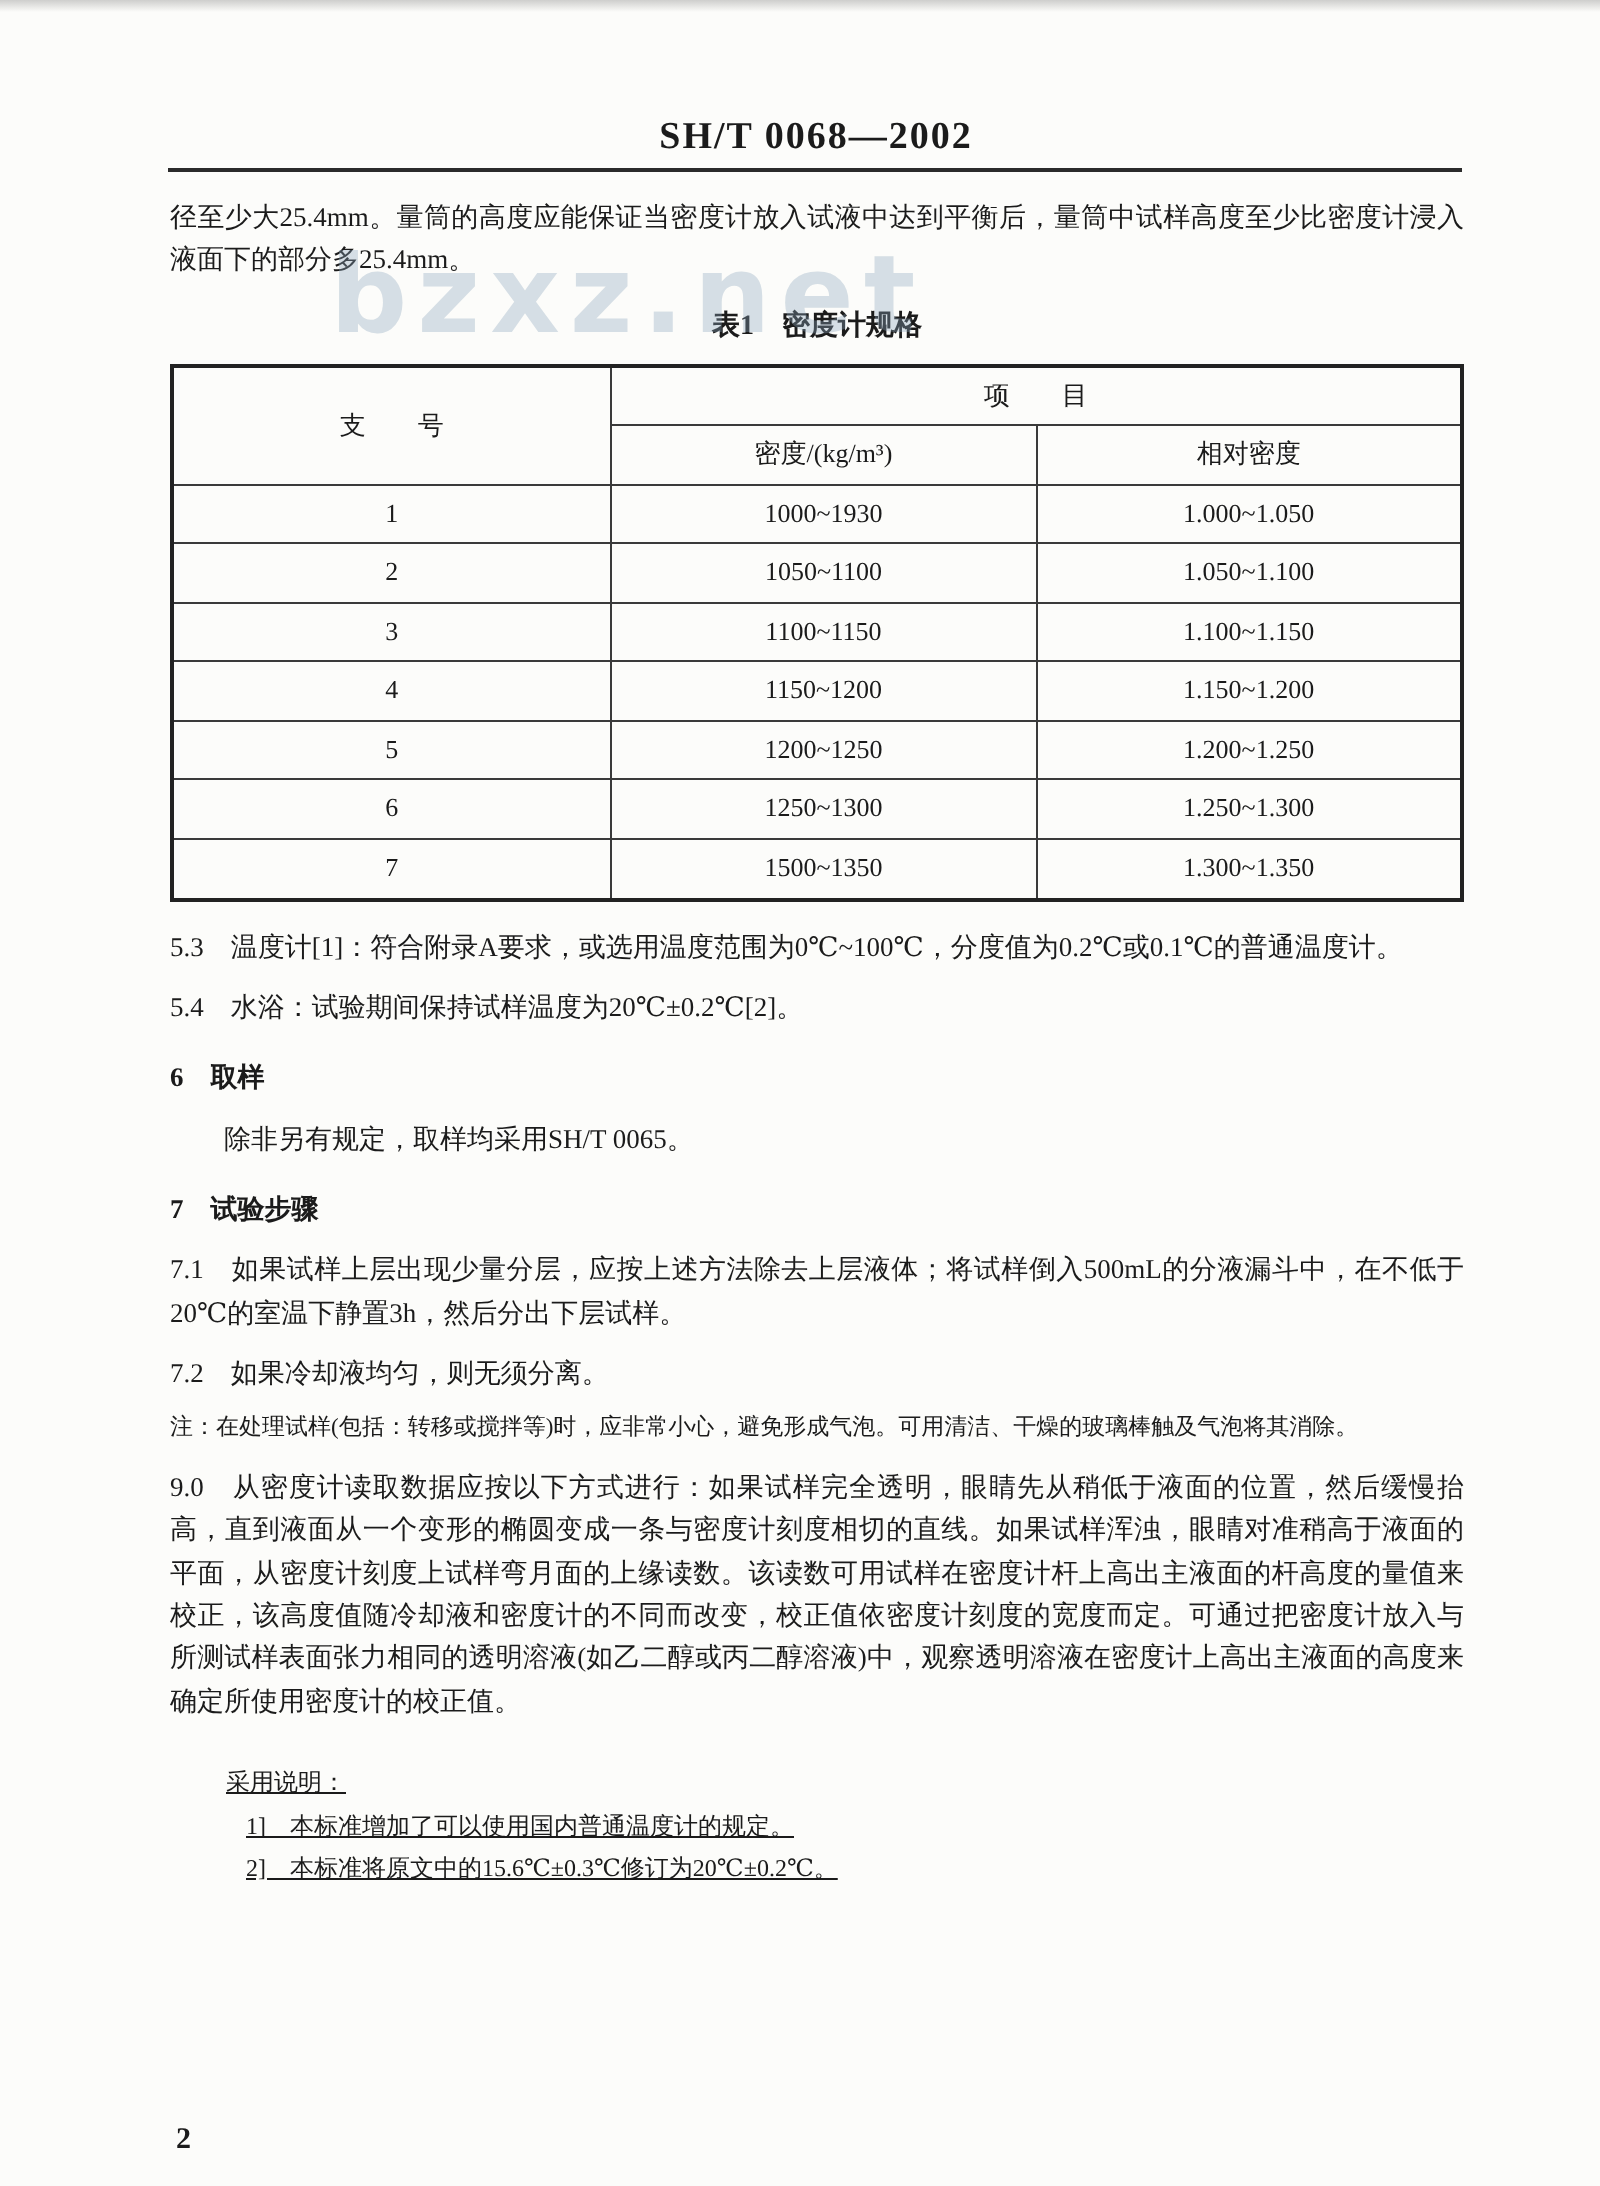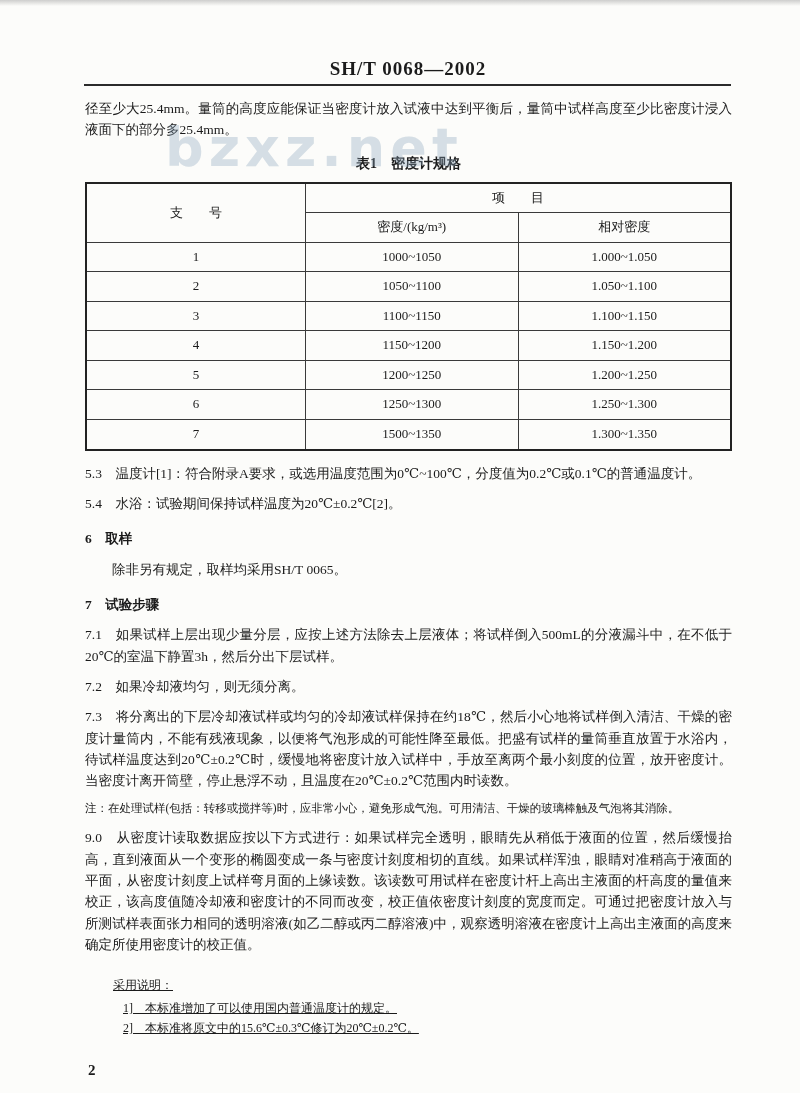--- a/index.html
+++ b/index.html
@@ -98,21 +98,21 @@
           <th colspan="2">项　　目</th>
         </tr>
         <tr>
           <th style="width:33%;">密度/(kg/m³)</th>
           <th style="width:33%;">相对密度</th>
         </tr>
       </thead>
       <tbody>
         <tr>
           <td class="num">1</td>
-          <td class="num">1000~1050</td>
+          <td class="num">1000~1930</td>
           <td class="num">1.000~1.050</td>
         </tr>
         <tr>
           <td class="num">2</td>
           <td class="num">1050~1100</td>
           <td class="num">1.050~1.100</td>
         </tr>
         <tr>
           <td class="num">3</td>
           <td class="num">1100~1150</td>
@@ -143,21 +143,20 @@
 
     <p>5.3　温度计[1]：符合附录A要求，或选用温度范围为0℃~100℃，分度值为0.2℃或0.1℃的普通温度计。</p>
     <p>5.4　水浴：试验期间保持试样温度为20℃±0.2℃[2]。</p>
 
     <div class="heading">6　取样</div>
     <p class="indent">除非另有规定，取样均采用SH/T 0065。</p>
 
     <div class="heading">7　试验步骤</div>
     <p>7.1　如果试样上层出现少量分层，应按上述方法除去上层液体；将试样倒入500mL的分液漏斗中，在不低于20℃的室温下静置3h，然后分出下层试样。</p>
     <p>7.2　如果冷却液均匀，则无须分离。</p>
-    <p>7.3　将分离出的下层冷却液试样或均匀的冷却液试样保持在约18℃，然后小心地将试样倒入清洁、干燥的密度计量筒内，不能有残液现象，以便将气泡形成的可能性降至最低。把盛有试样的量筒垂直放置于水浴内，待试样温度达到20℃±0.2℃时，缓慢地将密度计放入试样中，手放至离两个最小刻度的位置，放开密度计。当密度计离开筒壁，停止悬浮不动，且温度在20℃±0.2℃范围内时读数。</p>
     <p class="note">注：在处理试样(包括：转移或搅拌等)时，应非常小心，避免形成气泡。可用清洁、干燥的玻璃棒触及气泡将其消除。</p>
     <p>9.0　从密度计读取数据应按以下方式进行：如果试样完全透明，眼睛先从稍低于液面的位置，然后缓慢抬高，直到液面从一个变形的椭圆变成一条与密度计刻度相切的直线。如果试样浑浊，眼睛对准稍高于液面的平面，从密度计刻度上试样弯月面的上缘读数。该读数可用试样在密度计杆上高出主液面的杆高度的量值来校正，该高度值随冷却液和密度计的不同而改变，校正值依密度计刻度的宽度而定。可通过把密度计放入与所测试样表面张力相同的透明溶液(如乙二醇或丙二醇溶液)中，观察透明溶液在密度计上高出主液面的高度来确定所使用密度计的校正值。</p>
 
     <div class="footnotes">
       <div class="fn-label">采用说明：</div>
       <div class="fn">1]　本标准增加了可以使用国内普通温度计的规定。</div>
       <div class="fn">2]　本标准将原文中的15.6℃±0.3℃修订为20℃±0.2℃。</div>
     </div>
 
   </div>

